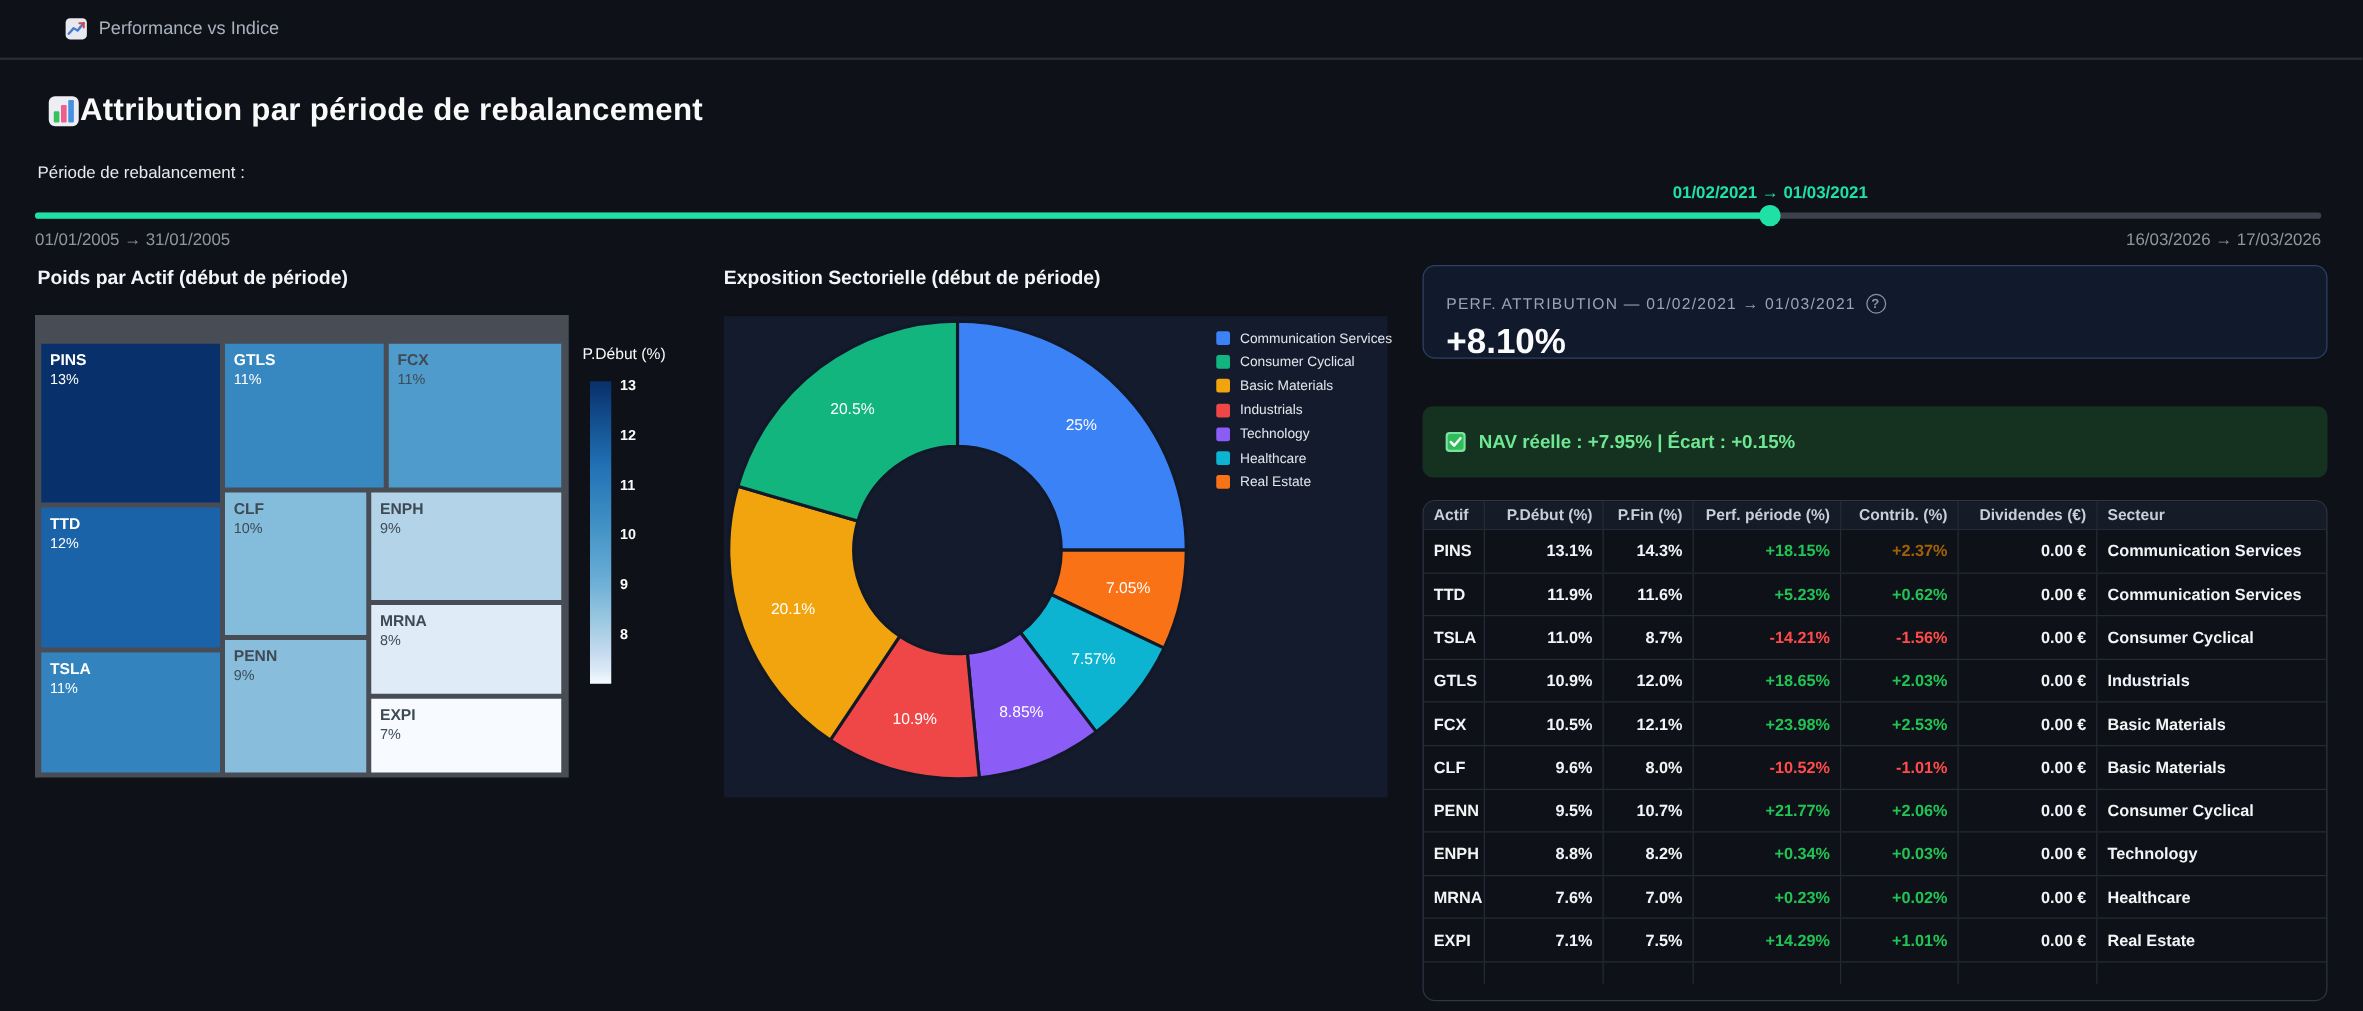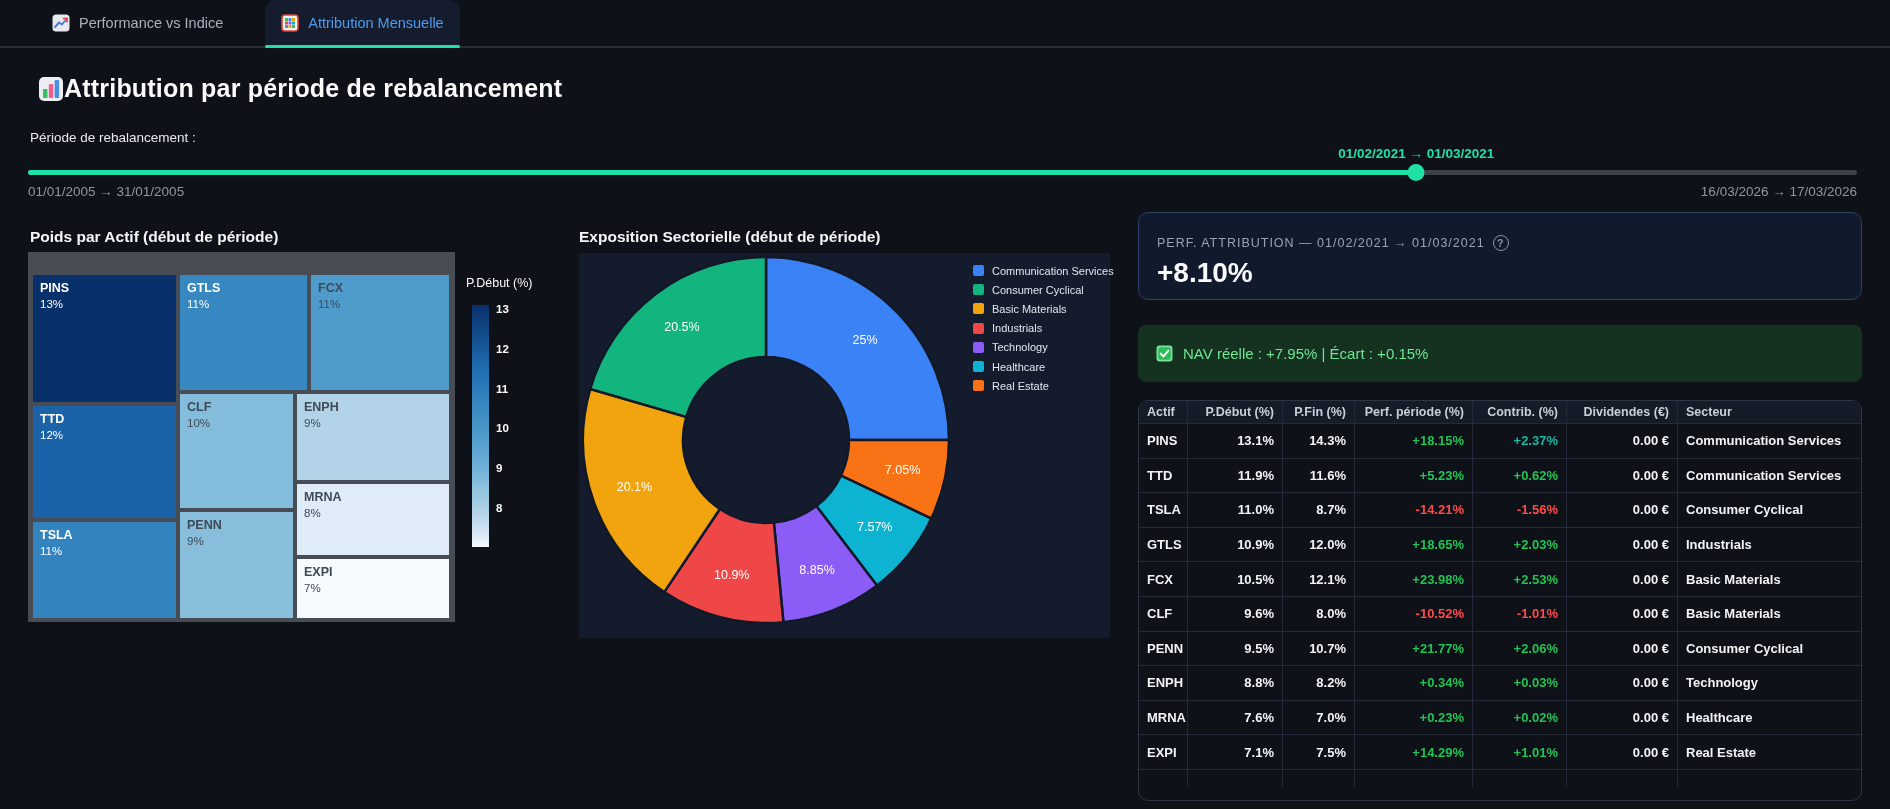--- a/index.html
+++ b/index.html
@@ -15,46 +15,46 @@
   .page-title{position:absolute;left:38px;top:74px;display:flex;align-items:center;}
   .page-title h1{margin:0;font-size:25px;font-weight:bold;color:#fafafa;letter-spacing:.2px;}
   
   .slider-label{position:absolute;left:30px;top:130px;font-size:13.5px;color:#e8eaed;}
   .slider-wrap{position:absolute;left:28px;top:146px;width:1829px;height:46px;}
   .slider-value{position:absolute;top:0;transform:translateX(-50%);font-size:13.5px;font-weight:bold;color:#1fe0a5;white-space:nowrap;}
   .track{position:absolute;left:0;right:0;top:24px;height:5px;background:#3c414b;border-radius:3px;}
   .track-fill{position:absolute;left:0;top:0;height:5px;background:#1fe0a5;border-radius:3px;}
   .handle{position:absolute;top:-6px;width:17px;height:17px;border-radius:50%;background:#1fe0a5;transform:translateX(-50%);}
   .range-label{position:absolute;top:184px;font-size:13.5px;color:#8f96a1;}
-  .section-title{position:absolute;top:214px;font-size:15.5px;font-weight:bold;color:#f3f5f7;margin-top:14px;}
+  .section-title{position:absolute;top:214px;font-size:15.5px;font-weight:bold;color:#f3f5f7;}
   
   .treemap-panel{position:absolute;left:28px;top:252px;width:427px;height:370px;background:#484c55;}
   .tm-cell{position:absolute;box-sizing:border-box;padding:5px 0 0 7px;line-height:1.35;}
   .tm-cell .t{font-size:12.5px;font-weight:bold;}
   .tm-cell .p{font-size:11.5px;}
   .cbar{position:absolute;left:472px;top:305px;width:17px;height:242px;
     background:linear-gradient(180deg,#08306b 0%,#2171b5 28%,#4292c6 48%,#6baed6 66%,#9ecae1 80%,#c6dbef 90%,#deebf7 96%,#f7fbff 100%);}
   .cbar-title{position:absolute;left:466px;top:276px;font-size:12.5px;color:#fafafa;}
   .cbar-tick{position:absolute;left:496px;font-size:11.5px;font-weight:bold;color:#fafafa;transform:translateY(-50%);}
   
   .donut-panel{position:absolute;left:579px;top:253px;width:531px;height:385px;background:#131b2d;}
   .legend{position:absolute;left:394px;top:8px;display:flex;flex-direction:column;}
   .legend-item{display:flex;align-items:center;gap:8px;height:19.2px;}
   .legend-swatch{width:11px;height:11px;border-radius:2px;flex:none;}
   .legend-label{font-size:11px;color:#e2e6ec;white-space:nowrap;}
   
-  .perf-card{position:absolute;left:1138px;top:212px;width:724px;height:88px;box-sizing:border-box;
+  .perf-card{position:absolute;left:1138px;top:212px;width:724px;height:75px;box-sizing:border-box;
     background:#111a2c;border:1px solid #2b4266;border-radius:10px;}
   .perf-title{position:absolute;left:18px;top:22px;font-size:12.5px;letter-spacing:1px;color:#99a3b2;display:flex;align-items:center;gap:8px;}
   .perf-value{position:absolute;left:18px;top:44px;font-size:28px;font-weight:bold;color:#fafbfc;}
   .help-circle{width:16px;height:16px;border:1.5px solid #8a93a6;border-radius:50%;display:inline-flex;
     align-items:center;justify-content:center;font-size:10.5px;color:#8a93a6;box-sizing:border-box;font-weight:bold;}
   .nav-banner{position:absolute;left:1138px;top:325px;width:724px;height:57px;box-sizing:border-box;background:#15311f;border-radius:8px;
     display:flex;align-items:center;gap:10px;padding-left:18px;}
-  .nav-text{font-size:15px;font-weight:normal;color:#6fe693;}
+  .nav-text{font-size:15px;font-weight:bold;color:#6fe693;}
   
   .attr-table{position:absolute;left:1138px;top:400px;width:724px;height:401px;box-sizing:border-box;
     border:1px solid #2f3545;border-radius:10px;overflow:hidden;background:#0e1117;}
   .t-row{display:grid;grid-template-columns:48px 95px 72px 118px 94px 111px 1fr;box-sizing:border-box;}
   .t-head{height:22px;background:#151b27;}
   .t-head .t-cell{color:#c9cfd9;font-size:12.5px;font-weight:bold;}
   .t-body-row{height:34.6px;border-top:1px solid #242a37;}
   .t-cell{display:flex;align-items:center;padding:0 8px;font-size:13px;font-weight:bold;color:#f2f4f6;
     border-left:1px solid #242a37;box-sizing:border-box;overflow:hidden;white-space:nowrap;}
   .t-cell:first-child{border-left:none;}
@@ -67,39 +67,20 @@
 <div class="tabbar">
   <div class="tab">
     <span class="ticon">
       <svg viewBox="0 0 18 18">
           <rect x="0.5" y="0.5" width="17" height="17" rx="3.5" fill="#e7e9ee"></rect>
       <polyline points="3,13 7,8.5 10,10.5 15,4.5" fill="none" stroke="#4a7bd0" stroke-width="1.9" stroke-linecap="round" stroke-linejoin="round"></polyline>
       <polyline points="11.5,4.5 15,4.5 15,8" fill="none" stroke="#d8453a" stroke-width="1.6" stroke-linecap="round" stroke-linejoin="round"></polyline>
         </svg>
     </span>
     <span>Performance vs Indice</span>
-  </div>
-  <div class="tab active">
-    <span class="ticon">
-      <svg viewBox="0 0 18 18">
-          <rect x="1" y="1" width="16" height="16" rx="3" fill="#fdf3ee" stroke="#d8453a" stroke-width="1.6"></rect>
-      <g>
-            <rect x="4" y="4" width="3" height="3" fill="#35c25e"></rect>
-            <rect x="7.5" y="4" width="3" height="3" fill="#4a90e2"></rect>
-            <rect x="11" y="4" width="3" height="3" fill="#f2a40e"></rect>
-      <rect x="4" y="7.5" width="3" height="3" fill="#ef4747"></rect>
-            <rect x="7.5" y="7.5" width="3" height="3" fill="#8b5cf6"></rect>
-            <rect x="11" y="7.5" width="3" height="3" fill="#0cb4d1"></rect>
-      <rect x="4" y="11" width="3" height="3" fill="#4a90e2"></rect>
-            <rect x="7.5" y="11" width="3" height="3" fill="#f2a40e"></rect>
-            <rect x="11" y="11" width="3" height="3" fill="#35c25e"></rect>
-          </g>
-        </svg>
-    </span>
-    <span>Attribution Mensuelle</span>
   </div>
 </div>
 
 <div class="page-title">
   <span style="width:26px;height:26px;display:inline-flex;">
     <svg viewBox="0 0 26 26">
         <rect x="1" y="1" width="24" height="24" rx="5" fill="#eceef3"></rect>
     <rect x="5" y="13" width="4.5" height="9" rx="1" fill="#35c25e"></rect>
     <rect x="10.8" y="8" width="4.5" height="14" rx="1" fill="#ec5f8f"></rect>
     <rect x="16.6" y="4" width="4.5" height="18" rx="1" fill="#4a90e2"></rect>
@@ -251,21 +232,21 @@
       <div class="t-cell num">Perf. période (%)</div>
       <div class="t-cell num">Contrib. (%)</div>
       <div class="t-cell num">Dividendes (€)</div>
       <div class="t-cell">Secteur</div>
     </div>
     <div class="t-row t-body-row">
       <div class="t-cell">PINS</div>
       <div class="t-cell num">13.1%</div>
       <div class="t-cell num">14.3%</div>
       <div class="t-cell num" style="color: rgb(33, 195, 84);">+18.15%</div>
-      <div class="t-cell num" style="color: #14b8a6; padding-left: 13px;">+2.37%</div>
+      <div class="t-cell num" style="color: #a16207; padding-left: 13px;">+2.37%</div>
       <div class="t-cell num">0.00 €</div>
       <div class="t-cell">Communication Services</div>
     </div>
     <div class="t-row t-body-row">
       <div class="t-cell">TTD</div>
       <div class="t-cell num">11.9%</div>
       <div class="t-cell num">11.6%</div>
       <div class="t-cell num" style="color: rgb(33, 195, 84);">+5.23%</div>
       <div class="t-cell num" style="color: rgb(33, 195, 84);">+0.62%</div>
       <div class="t-cell num">0.00 €</div>

